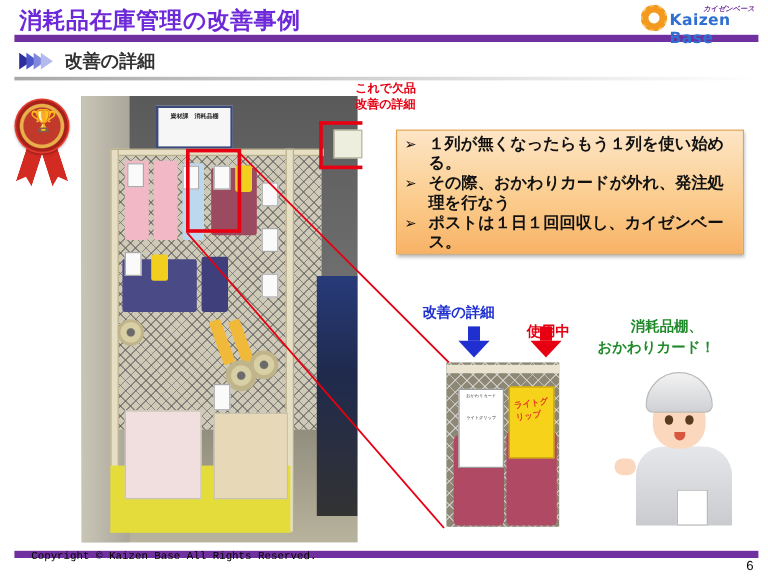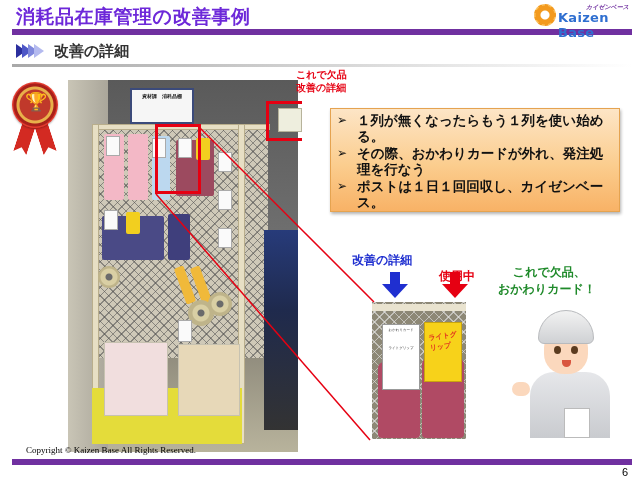--- a/index.html
+++ b/index.html
@@ -86,21 +86,21 @@
   .worker { position: absolute; left: 512px; top: 310px; width: 108px; height: 130px; }
   .worker .helmet { position: absolute; left: 26px; top: 0; width: 56px; height: 34px; background: linear-gradient(180deg, #f2f2f2, #cfd1d4); border-radius: 28px 28px 6px 6px; border: 1px solid #b8babd; }
   .worker .face { position: absolute; left: 32px; top: 24px; width: 44px; height: 40px; background: #fbd8bd; border-radius: 14px 14px 20px 20px; }
   .worker .eye { position: absolute; top: 12px; width: 7px; height: 8px; background: #5b3b1f; border-radius: 50%; }
   .worker .mouth { position: absolute; left: 18px; top: 26px; width: 9px; height: 7px; background: #d9563f; border-radius: 0 0 6px 6px; }
   .worker .body { position: absolute; left: 18px; top: 62px; width: 80px; height: 66px; background: linear-gradient(180deg, #e6e7ea, #c9cbcf); border-radius: 24px 24px 0 0; }
   .worker .hand { position: absolute; left: 0; top: 72px; width: 18px; height: 14px; background: #fbd8bd; border-radius: 8px; }
   .worker .board { position: absolute; left: 52px; top: 98px; width: 26px; height: 30px; background: #ffffff; border: 1px solid #bbb; }
 
   .foot-bar { position: absolute; left: 12px; top: 459px; width: 620px; height: 6px; background: #7030a0; }
-  .copyright { position: absolute; left: 26px; top: 445px; font-family: Liberation Serif, serif; font-size: 9px; color: #000; }
+  .copyright { position: absolute; left: 26px; top: 459px; font-family: Liberation Mono, monospace; font-size: 9px; color: #000; }
   .page-num { position: absolute; right: 12px; top: 466px; font-family: "Liberation Sans", sans-serif; font-size: 11px; color: #000; }
 
   svg.lines { position: absolute; left: 0; top: 0; width: 640px; height: 480px; pointer-events: none; }
 </style>
 </head>
 <body>
 
 <div class="title">消耗品在庫管理の改善事例</div>
 <div class="title-bar"></div>
 
@@ -212,21 +212,21 @@
   <div class="card-w">
     <div>おかわりカード</div>
     <div style="margin-top:14px;">ライトグリップ</div>
   </div>
   <div class="card-y">
     <div class="brand">ライトグリップ</div>
   </div>
 </div>
 
 <div class="slogan">
-  <span class="l1">これで欠品、</span>
+  <span class="l1">消耗品棚、</span>
   <span>おかわりカード！</span>
 </div>
 
 <div class="worker">
   <div class="body"></div>
   <div class="face">
     <div class="eye" style="left:10px;"></div>
     <div class="eye" style="left:27px;"></div>
     <div class="mouth"></div>
   </div>

